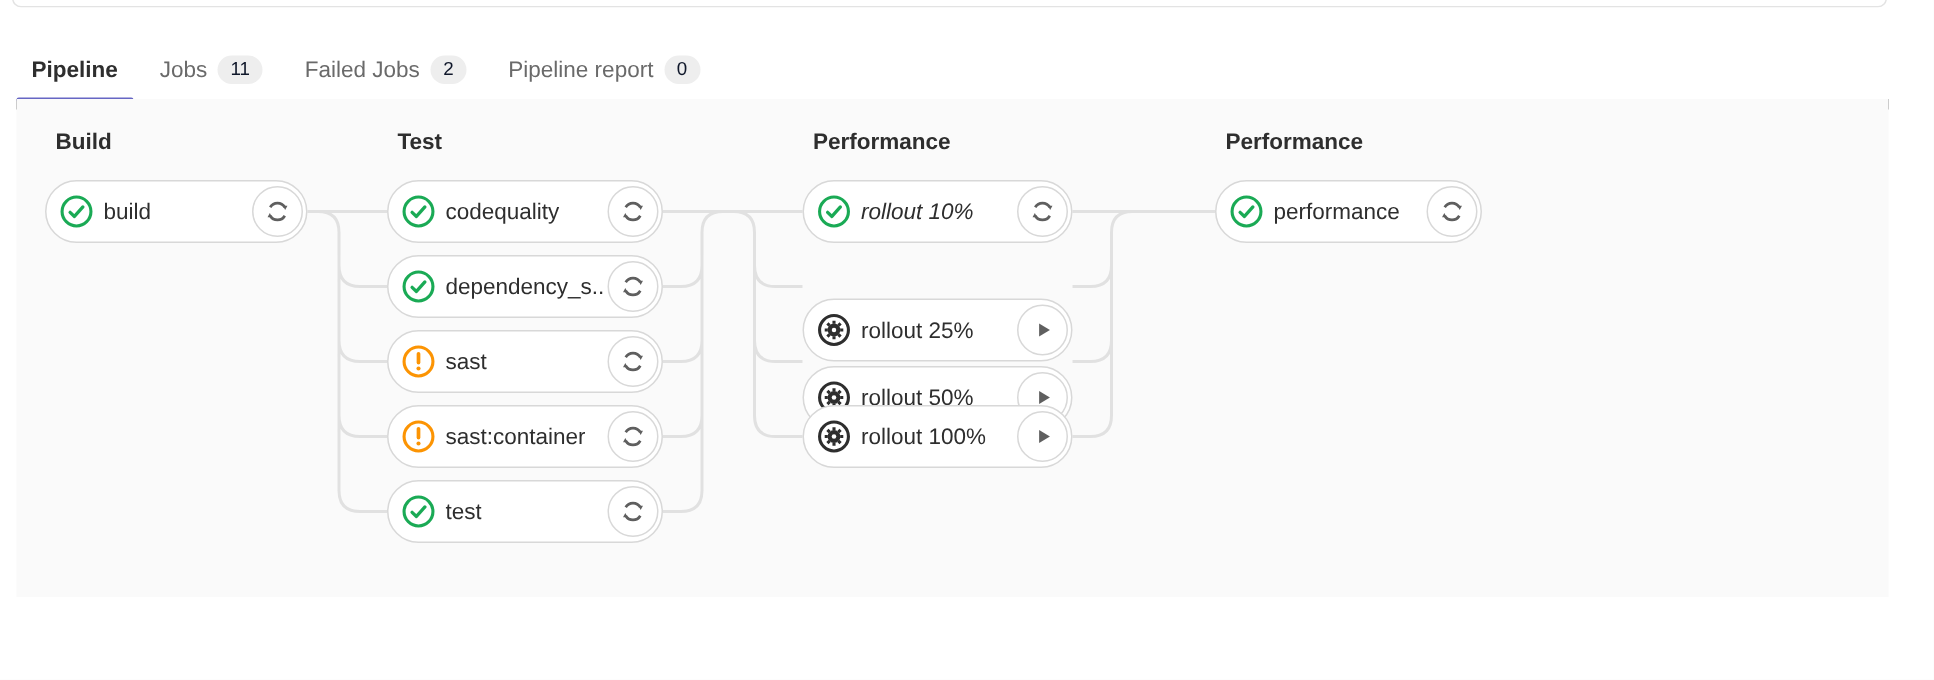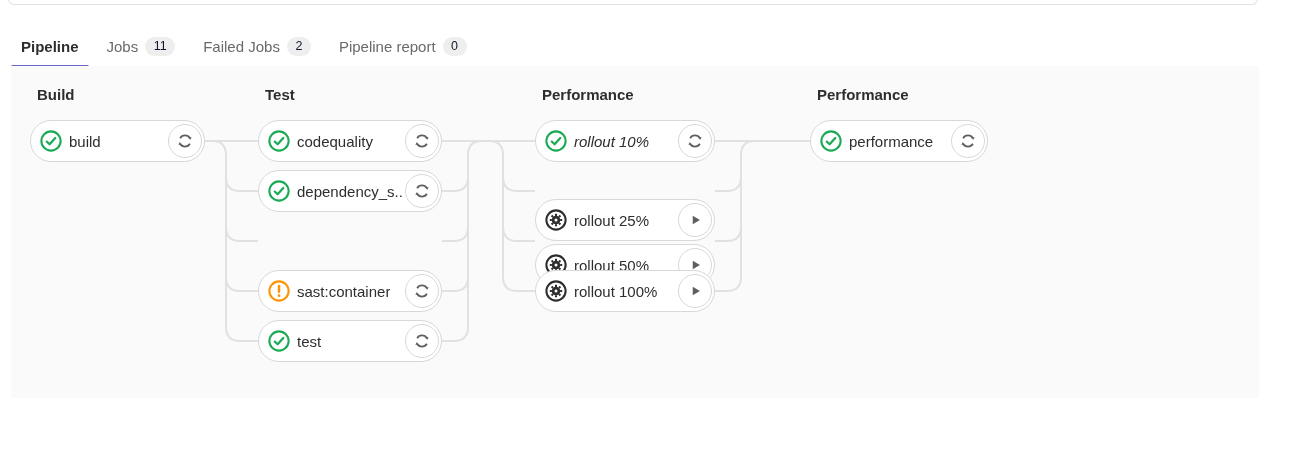--- a/index.html
+++ b/index.html
@@ -137,20 +137,38 @@
         <span class="job-label">dependency_s...</span>
         <button class="action">
           <svg width="18" height="18" viewBox="0 0 16 16">
     <path d="M3.67 5.5 A5 5 0 0 1 12.33 5.5" fill="none" stroke="#5f5f5f" stroke-width="1.6"></path>
     <polygon points="11.2,4.6 13.9,4.6 12.55,7.1" fill="#5f5f5f"></polygon>
     <path d="M12.33 10.5 A5 5 0 0 1 3.67 10.5" fill="none" stroke="#5f5f5f" stroke-width="1.6"></path>
     <polygon points="2.1,11.4 4.8,11.4 3.45,8.9" fill="#5f5f5f"></polygon>
           </svg>
         </button>
       </div>
+      <div class="pill" style="top: 154px;">
+        <span class="status-icon">
+          <svg width="22" height="22" viewBox="0 0 16 16">
+    <circle cx="8" cy="8" r="7" fill="#fff" stroke="#fc9403" stroke-width="1.5"></circle>
+    <path d="M8 4.3v4.2" stroke="#fc9403" stroke-width="1.8" stroke-linecap="round"></path>
+    <circle cx="8" cy="11.4" r="1" fill="#fc9403"></circle>
+          </svg>
+        </span>
+        <span class="job-label">sast</span>
+        <button class="action">
+          <svg width="18" height="18" viewBox="0 0 16 16">
+    <path d="M3.67 5.5 A5 5 0 0 1 12.33 5.5" fill="none" stroke="#5f5f5f" stroke-width="1.6"></path>
+    <polygon points="11.2,4.6 13.9,4.6 12.55,7.1" fill="#5f5f5f"></polygon>
+    <path d="M12.33 10.5 A5 5 0 0 1 3.67 10.5" fill="none" stroke="#5f5f5f" stroke-width="1.6"></path>
+    <polygon points="2.1,11.4 4.8,11.4 3.45,8.9" fill="#5f5f5f"></polygon>
+          </svg>
+        </button>
+      </div>
       <div class="pill" style="top: 204px;">
         <span class="status-icon">
           <svg width="22" height="22" viewBox="0 0 16 16">
     <circle cx="8" cy="8" r="7" fill="#fff" stroke="#fc9403" stroke-width="1.5"></circle>
     <path d="M8 4.3v4.2" stroke="#fc9403" stroke-width="1.8" stroke-linecap="round"></path>
     <circle cx="8" cy="11.4" r="1" fill="#fc9403"></circle>
           </svg>
         </span>
         <span class="job-label">sast:container</span>
         <button class="action">

